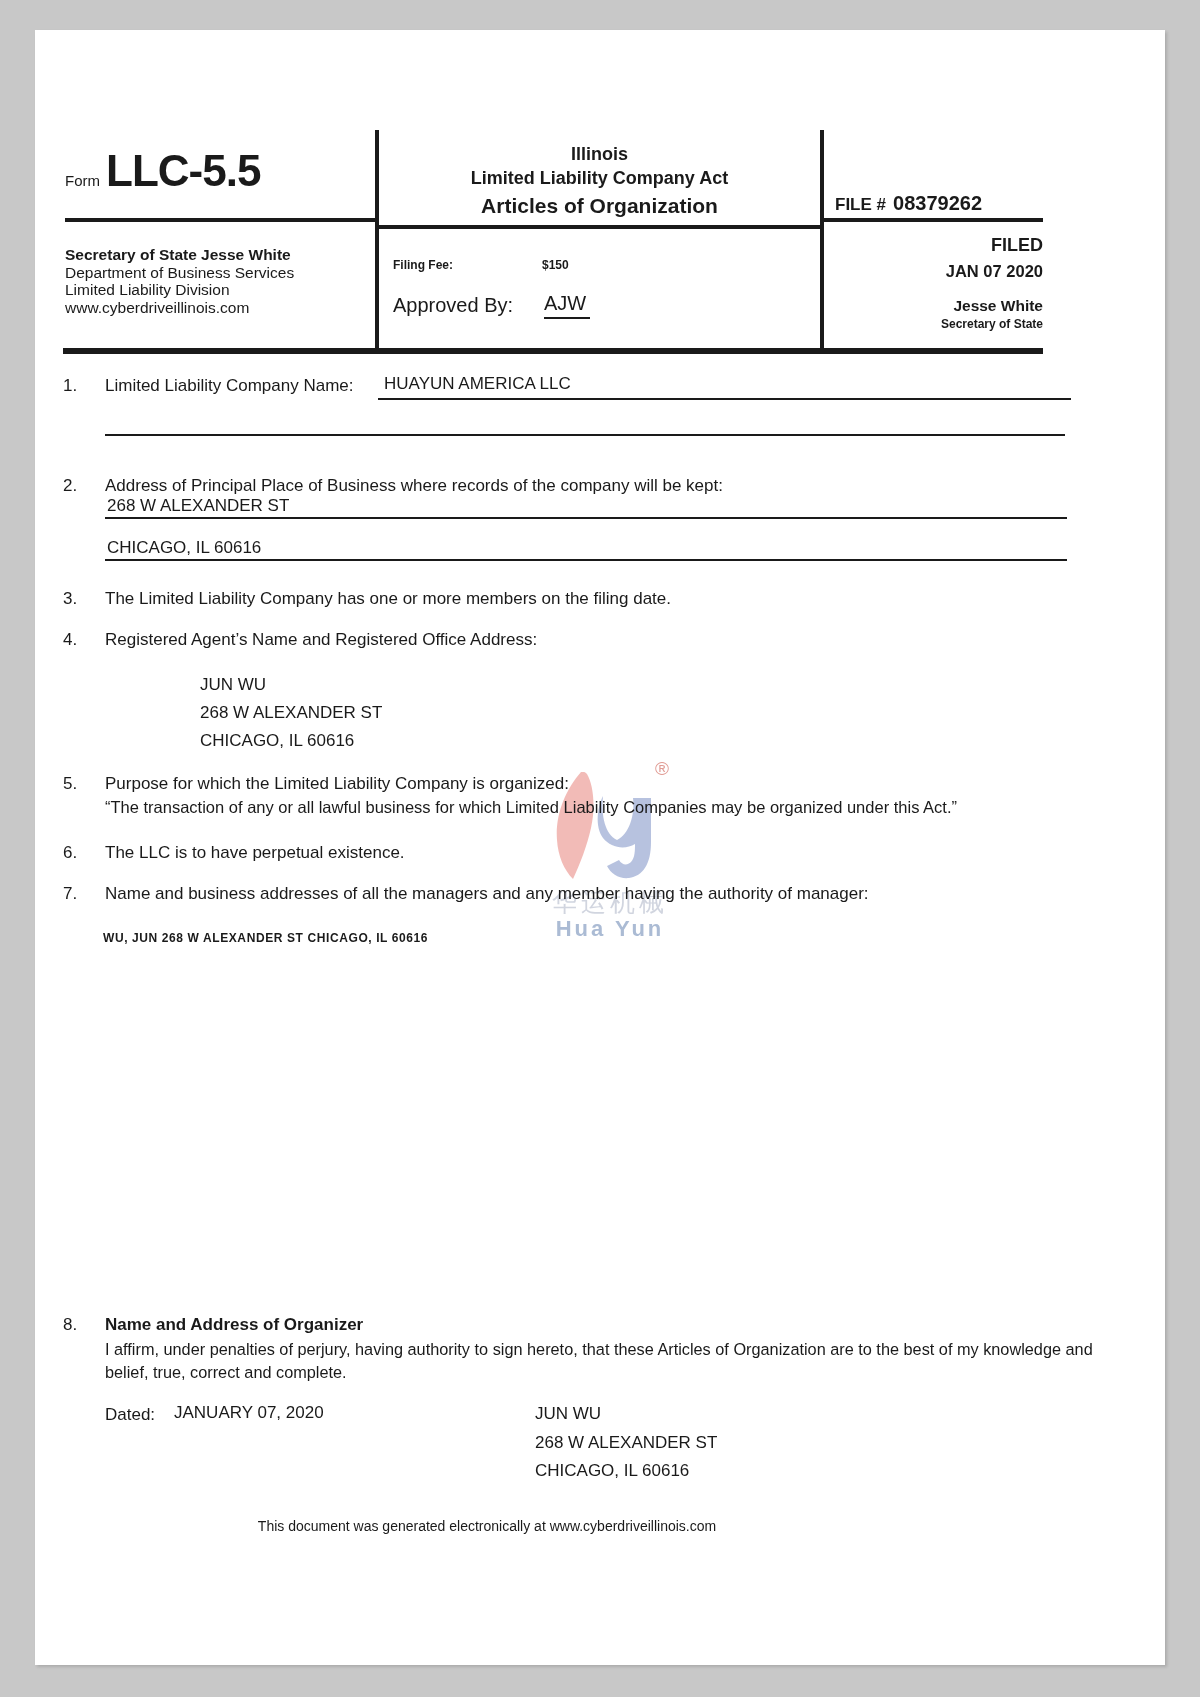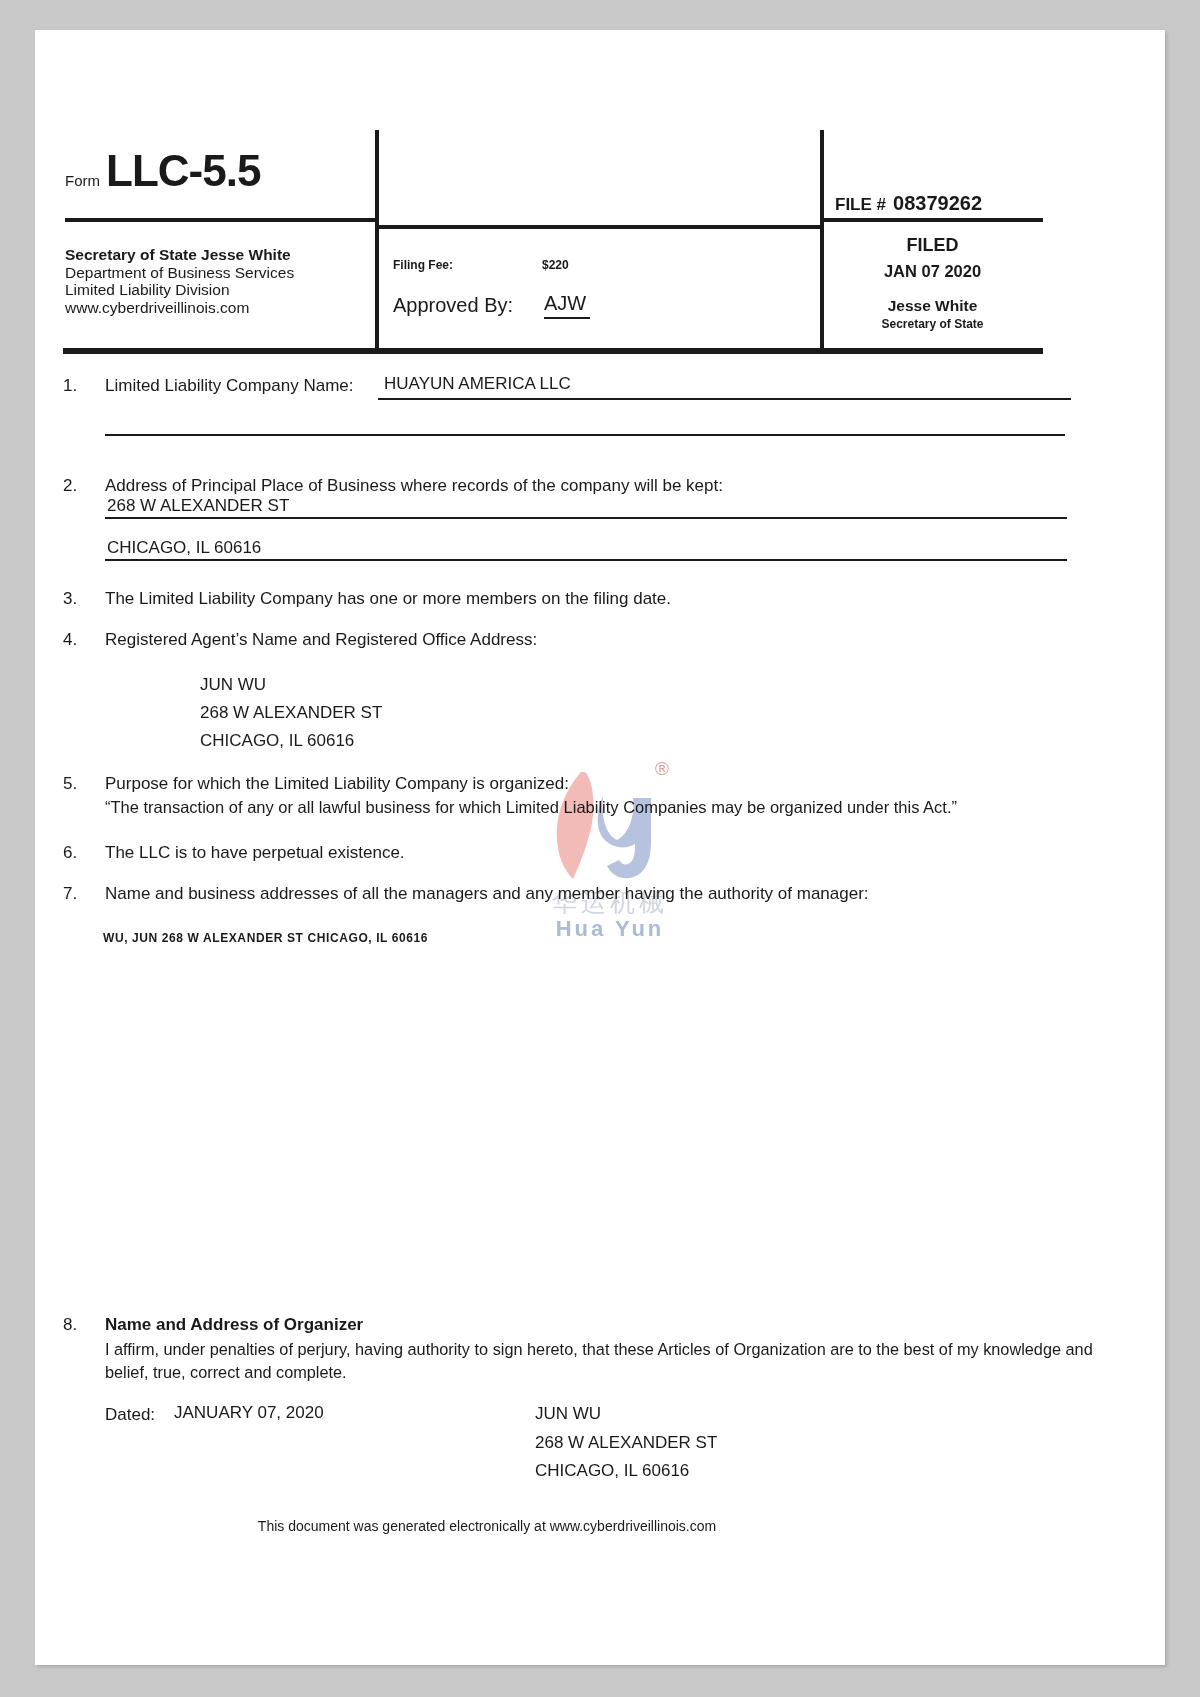--- a/index.html
+++ b/index.html
@@ -27,21 +27,21 @@
   .title-l1 { font-size:18px; line-height:24px; }
   .title-l2 { font-size:18px; line-height:25px; }
   .title-l3 { font-size:21px; line-height:29px; }
   .fee-row { left:358px; top:228px; width:420px; height:22px; font-weight:700; font-size:12px; }
   .fee-value { position:absolute; left:149px; top:0; }
   .approved-row { left:358px; top:264px; width:420px; height:24px; font-weight:400; font-size:20px; }
   .approved-value { position:absolute; left:151px; top:-2px; border-bottom:2px solid #1a1a1a; padding:0 4px 2px 0; }
   .file-row { left:800px; top:162px; display:flex; align-items:baseline; gap:7px; font-weight:700; }
   .file-label { font-size:17px; }
   .file-number { font-size:20px; }
-  .stamp { left:787px; top:205px; width:221px; text-align:center; font-weight:700; }
+  .stamp { left:787px; top:205px; width:221px; text-align:right; font-weight:700; }
   .stamp-l1 { font-size:18px; margin-bottom:6px; }
   .stamp-l2 { font-size:16.5px; margin-bottom:15px; }
   .stamp-l3 { font-size:15.5px; line-height:19px; }
   .stamp-l4 { font-size:12px; line-height:19px; }
   .vline { width:4px; background:#1a1a1a; top:100px; height:222px; }
   .vline1 { left:340px; }
   .vline2 { left:785px; }
   .hline { height:4px; background:#1a1a1a; }
   .hline-left   { left:30px;  top:188px; width:314px; }
   .hline-center { left:340px; top:195px; width:449px; }
@@ -105,24 +105,29 @@
     <span class="form-number">LLC-5.5</span>
   </div>
 
   <div class="abs issuer fg">
     <div class="issuer-line1">Secretary of State Jesse White</div>
     <div>Department of Business Services</div>
     <div>Limited Liability Division</div>
     <div>www.cyberdriveillinois.com</div>
   </div>
 
+  <div class="abs title-block fg">
+    <div class="title-l1">Illinois</div>
+    <div class="title-l2">Limited Liability Company Act</div>
+    <div class="title-l3">Articles of Organization</div>
+  </div>
 
   <div class="abs fee-row fg">
     <span>Filing Fee:</span>
-    <span class="fee-value">$220</span>
+    <span class="fee-value">$150</span>
   </div>
   <div class="abs approved-row fg">
     <span>Approved By:</span>
     <span class="approved-value">AJW</span>
   </div>
 
   <div class="abs file-row fg">
     <span class="file-label">FILE #</span>
     <span class="file-number">08379262</span>
   </div>

